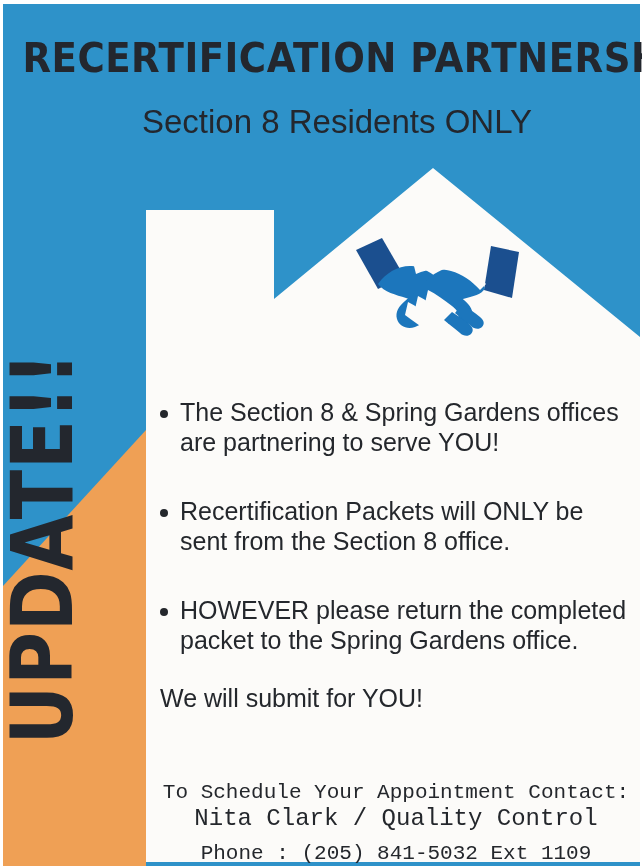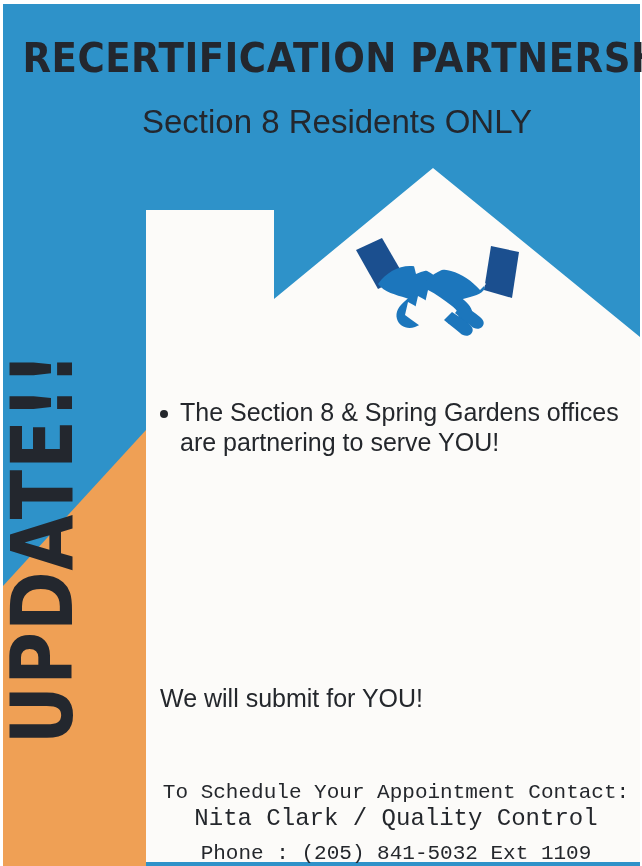--- a/index.html
+++ b/index.html
@@ -222,20 +222,28 @@
       <path d="M110,72 C116,76 123,81 128,85 C132,88 133,92 130,95
                C127,98 122,97 119,94 C114,90 108,85 103,81 Z" fill="#1C76BC"></path>
     </svg>
   </div>
 
   <div class="bullets">
     <div class="bullet-item">
       <span class="bullet-dot"></span>
       <span class="bullet-text">The Section 8  &amp; Spring Gardens offices are partnering to serve YOU!</span>
     </div>
+    <div class="bullet-item">
+      <span class="bullet-dot"></span>
+      <span class="bullet-text">Recertification Packets will ONLY be sent from the Section 8 office.</span>
+    </div>
+    <div class="bullet-item">
+      <span class="bullet-dot"></span>
+      <span class="bullet-text">HOWEVER please return the completed packet to the Spring Gardens office.</span>
+    </div>
   </div>
 
   <div class="closing">We will submit for YOU!</div>
 
   <div class="contact">
     <div class="contact-line1">To Schedule Your Appointment Contact:</div>
     <div class="contact-line2">Nita Clark / Quality Control</div>
     <div class="contact-phone">Phone : (205) 841-5032 Ext 1109</div>
   </div>
 

